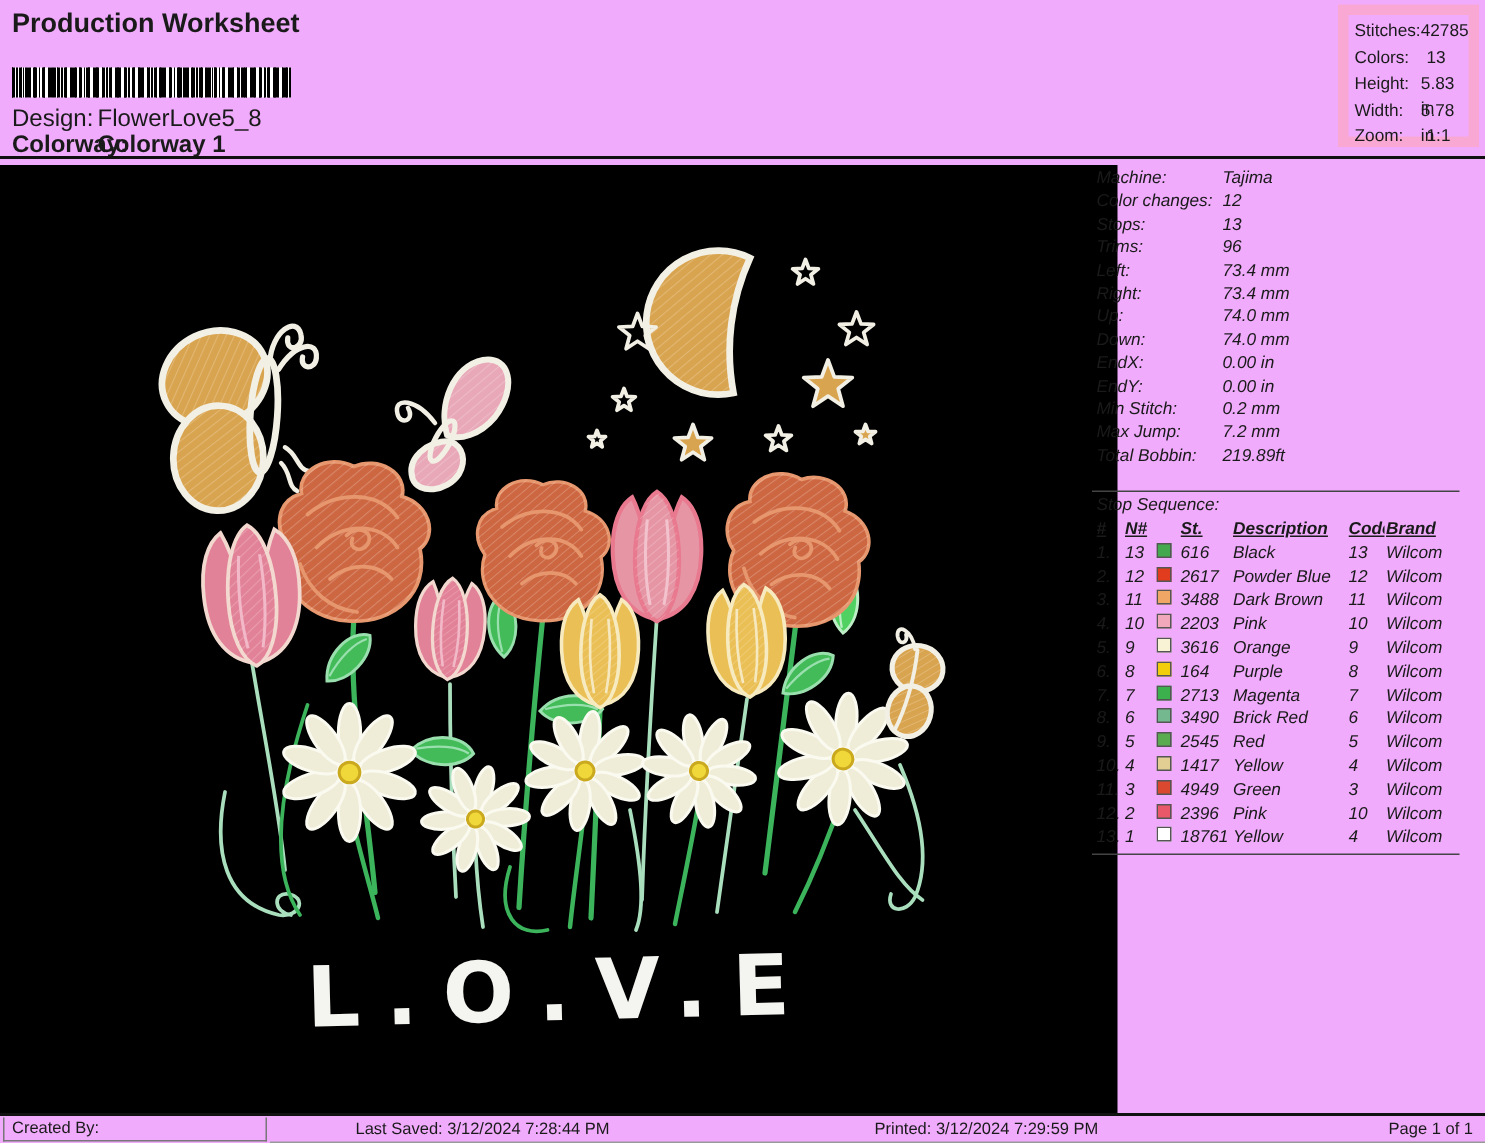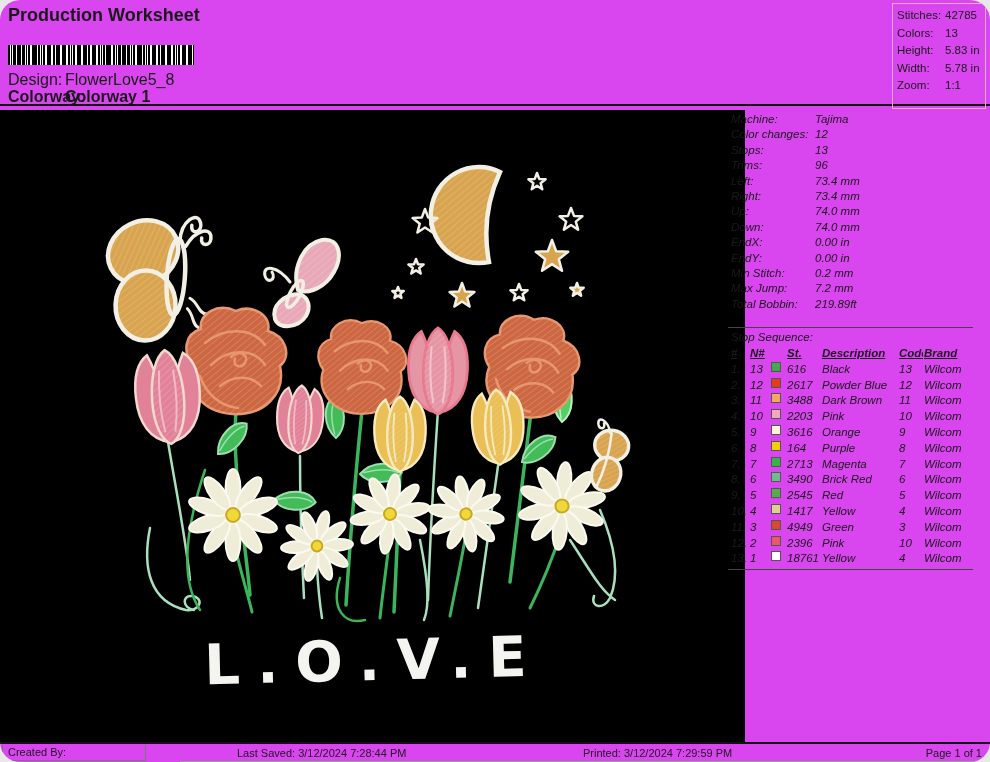--- a/index.html
+++ b/index.html
@@ -1,51 +1,51 @@
 <!DOCTYPE html>
 <html><head>
 <meta charset="utf-8">
 <style>
   html,body{margin:0;padding:0;background:#e8e8e8;}
-  .page{position:relative;width:990px;height:762px;background:#d946ef;
-        font-family:"Liberation Sans",sans-serif;color:#1a1a1a;overflow:hidden;border-radius:20px;}
+  .page{position:relative;width:990px;height:762px;background:#f0abfc;
+        font-family:"Liberation Sans",sans-serif;color:#1a1a1a;overflow:hidden;}
   
   .hdr-title{position:absolute;left:8px;top:5px;font-size:18px;font-weight:bold;}
   .hdr-sub{position:absolute;left:8px;top:28px;font-size:12px;color:#222;}
   .barcode{position:absolute;left:8px;top:45px;width:186px;height:20px;
      background:
        repeating-linear-gradient(90deg,#000 0 2px,rgba(255,255,255,0) 2px 5px),
        repeating-linear-gradient(90deg,#000 0 1px,rgba(255,255,255,0) 1px 7px),
        repeating-linear-gradient(90deg,#000 0 1px,#fff 1px 3px);}
   .kv-row{position:absolute;left:8px;font-size:16px;display:flex;}
   .kv-row .k{width:57px;}
   .hdr-line{position:absolute;left:0;top:104px;width:990px;height:0;border-top:2px solid #111;}
-  .stats-box{position:absolute;left:892px;top:3px;width:94px;height:106px;
-     border:1px solid #f9a8d4;box-sizing:border-box;padding:3px 0 0 4px;font-size:11.5px;}
+  .stats-box{position:absolute;left:892px;top:3px;width:94px;height:95px;
+     border:7px solid #f9a8d4;box-sizing:border-box;padding:3px 0 0 4px;font-size:11.5px;}
   .stats-box .srow{display:flex;height:17.5px;line-height:17px;}
   .stats-box .k{width:48px;}
   
   .canvas{position:absolute;left:0;top:110px;width:745px;height:632px;background:#000;}
   
   .sidebar{position:absolute;left:728px;top:110px;width:210px;height:652px;font-size:11.5px;font-style:italic;}
   .mrow{display:flex;height:15.4px;line-height:15.4px;padding-left:3px;}
   .mrow .k{width:84px;}
   .stopseq{position:absolute;left:0;top:217px;width:245px;border-top:1px solid #444;}
   .stopseq-title{padding:2px 0 2px 3px;height:14px;line-height:14px;}
   .sgrid{display:grid;grid-template-columns:18px 20px 15px 34px 76px 24px 44px;
          column-gap:1px;padding-left:3px;align-items:center;}
   .sgrid .c{height:15.8px;line-height:15.8px;overflow:hidden;white-space:nowrap;}
   .sgrid .r{text-align:left;}
   .shead .c{font-weight:bold;text-decoration:underline;}
   .swatch{width:10px;height:10px;border:1px solid #555;box-sizing:border-box;}
   .tbl-endline{border-top:1px solid #444;margin-top:2px;}
   
   .footer{position:absolute;left:0;top:742px;width:990px;height:20px;border-top:2px solid #111;
           box-sizing:border-box;font-size:11px;}
-  .createdbox{position:absolute;left:2px;top:1px;width:144px;height:16px;line-height:15px;
+  .createdbox{position:absolute;left:2px;top:1px;width:176px;height:16px;line-height:15px;
           border:1px solid #777;border-top:none;box-sizing:border-box;padding-left:5px;}
   .f-abs{position:absolute;top:3px;line-height:13px;}
   .f-underline{position:absolute;left:180px;right:0;top:17px;border-top:1px solid #999;}
 </style>
 </head>
 <body>
 
 <div class="page">
 
   <div class="hdr-title">Production Worksheet</div>

